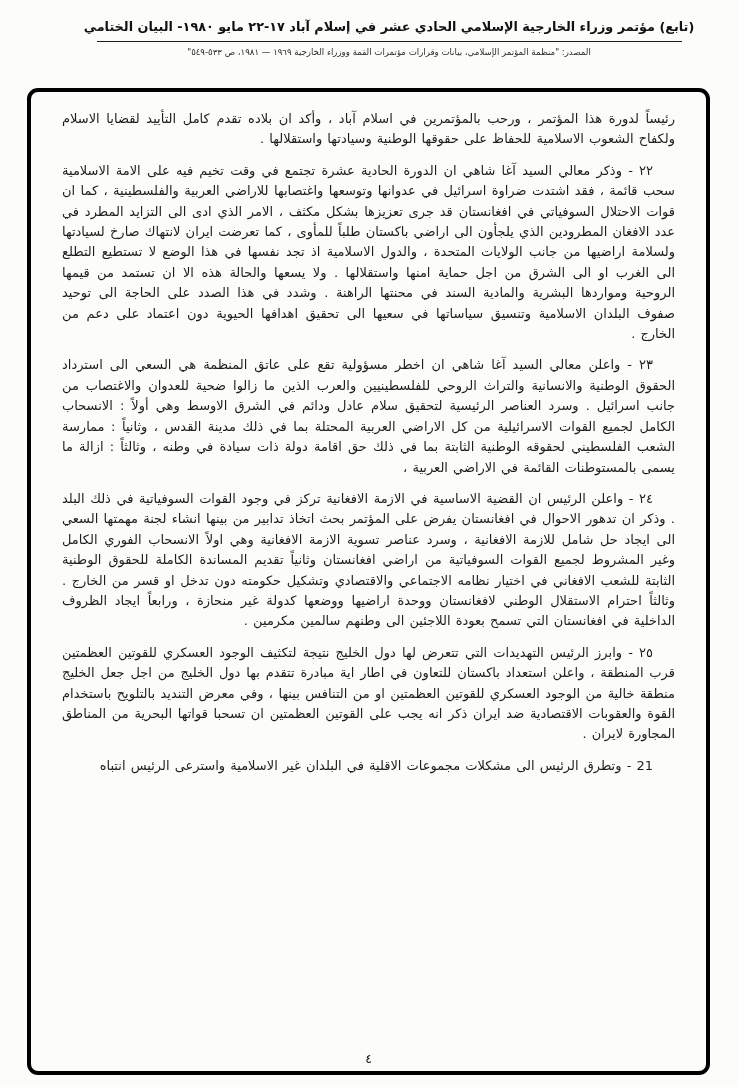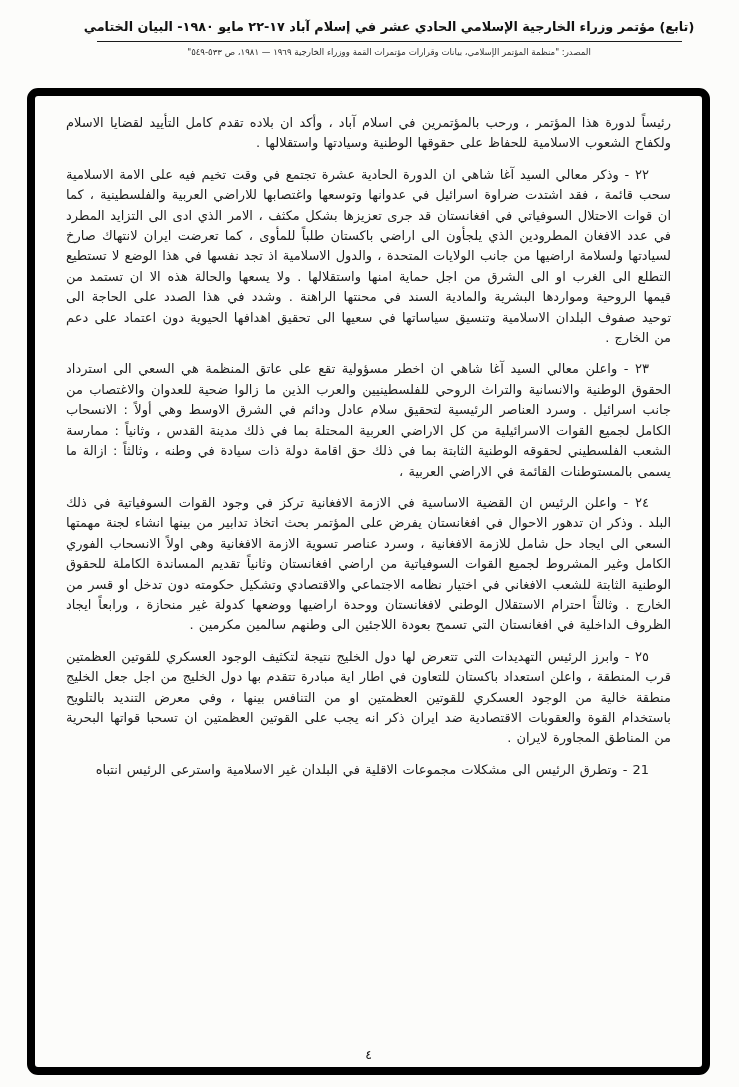--- a/index.html
+++ b/index.html
@@ -29,21 +29,21 @@
     margin: 7px auto 5px auto;
   }
   .doc-source {
     font-size: 8.6px;
     color: #2b2b2b;
     letter-spacing: 0.1px;
   }
   .frame {
     position: absolute;
     top: 88px; right: 29px; left: 27px; bottom: 12px;
-    border: 8px solid #000000;
+    border: 4px solid #000000;
     border-radius: 11px;
     padding: 17px 31px 26px 31px;
     background: #fcfcfa;
   }
   .para {
     font-size: 13px;
     line-height: 1.57;
     text-align: justify;
     word-spacing: 1px;
     margin-bottom: 11px;

